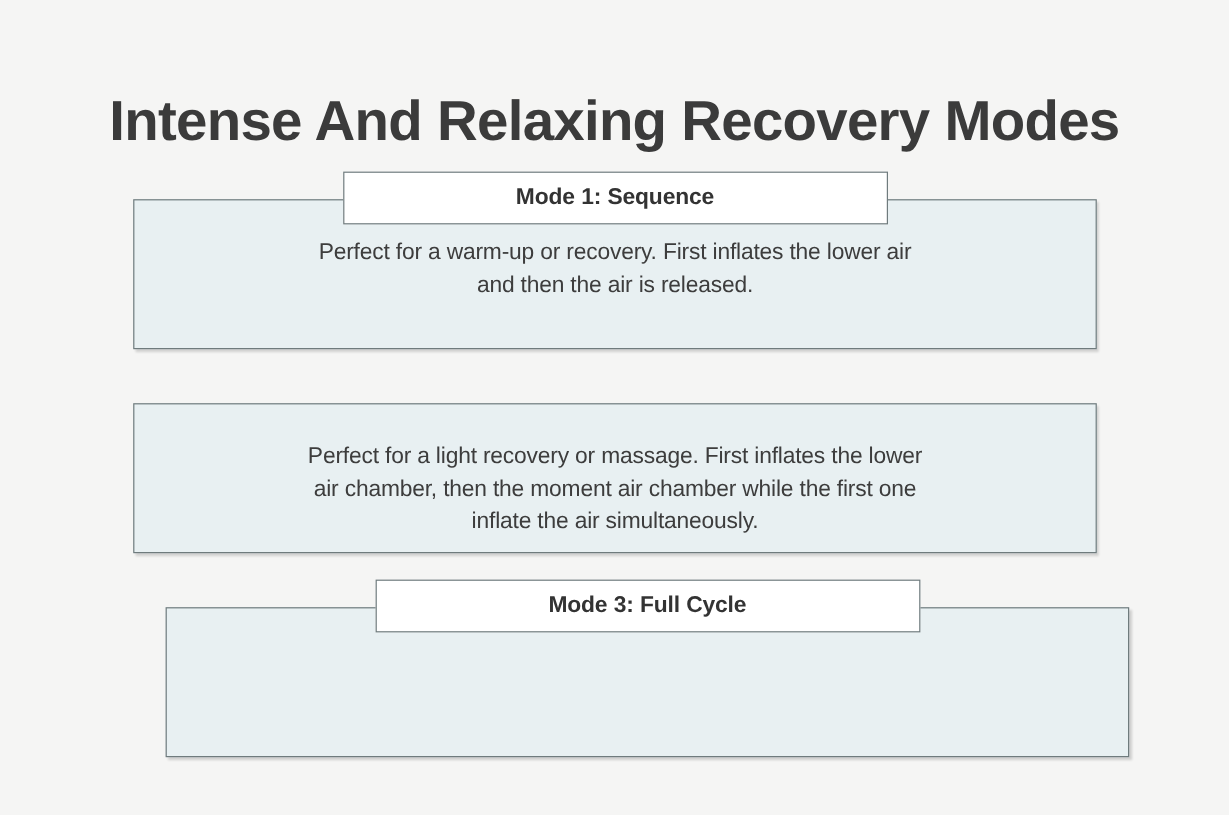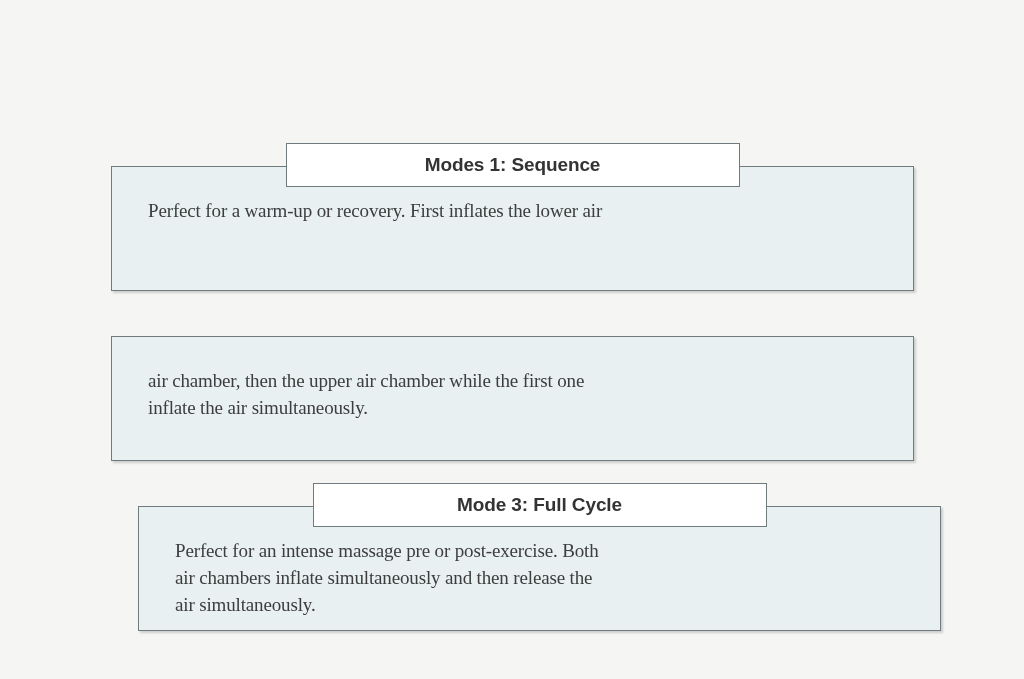--- a/index.html
+++ b/index.html
@@ -81,61 +81,58 @@
     white-space: nowrap;
   }
 
   .mode-body {
     position: absolute;
     left: 0;
     right: 0;
     top: 30px;
     padding: 0 36px;
     box-sizing: border-box;
-    text-align: left;
+    text-align: center;
     font-size: 19px;
     line-height: 27px;
     color: #3d3d3d;
     letter-spacing: -0.15px;
-    font-family: Liberation Serif, serif;
   }
   .mode-body .ln {
     display: block;
     white-space: nowrap;
   }
 </style>
 </head>
 <body>
 
 <div class="page">
 
+  <h1 class="page-title">Intense And Relaxing Recovery Modes</h1>
 
   <div class="cards">
 
     <section class="mode-card">
       <div class="mode-badge">
-        <span class="mode-badge-label">Modes 1: Sequence</span>
+        <span class="mode-badge-label">Mode 1: Sequence</span>
       </div>
       <div class="mode-body">
         <span class="ln">Perfect for a warm-up or recovery. First inflates the lower air</span>
+        <span class="ln">and then the air is released.</span>
       </div>
     </section>
 
     <section class="mode-card">
       <div class="mode-body">
-        <span class="ln">air chamber, then the upper air chamber while the first one</span>
+        <span class="ln">Perfect for a light recovery or massage. First inflates the lower</span>
+        <span class="ln">air chamber, then the moment air chamber while the first one</span>
         <span class="ln">inflate the air simultaneously.</span>
       </div>
     </section>
 
     <section class="mode-card">
       <div class="mode-badge">
         <span class="mode-badge-label">Mode 3: Full Cycle</span>
       </div>
-      <div class="mode-body">
-        <span class="ln">Perfect for an intense massage pre or post-exercise. Both</span>
-        <span class="ln">air chambers inflate simultaneously and then release the</span>
-        <span class="ln">air simultaneously.</span>
-      </div>
     </section>
 
   </div>
 </div>
 
 </body></html>

